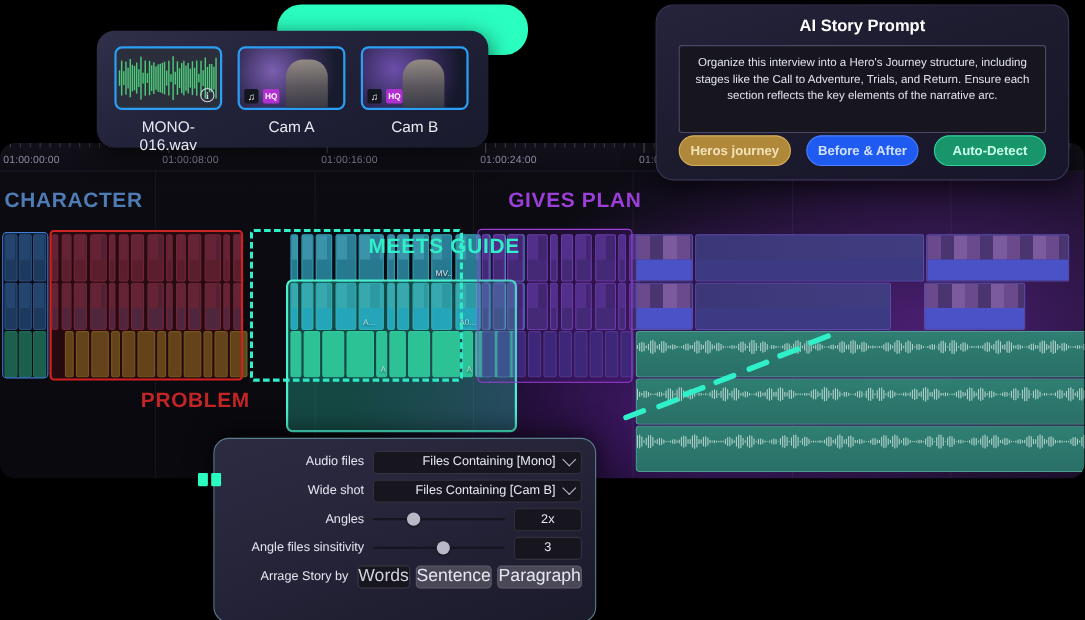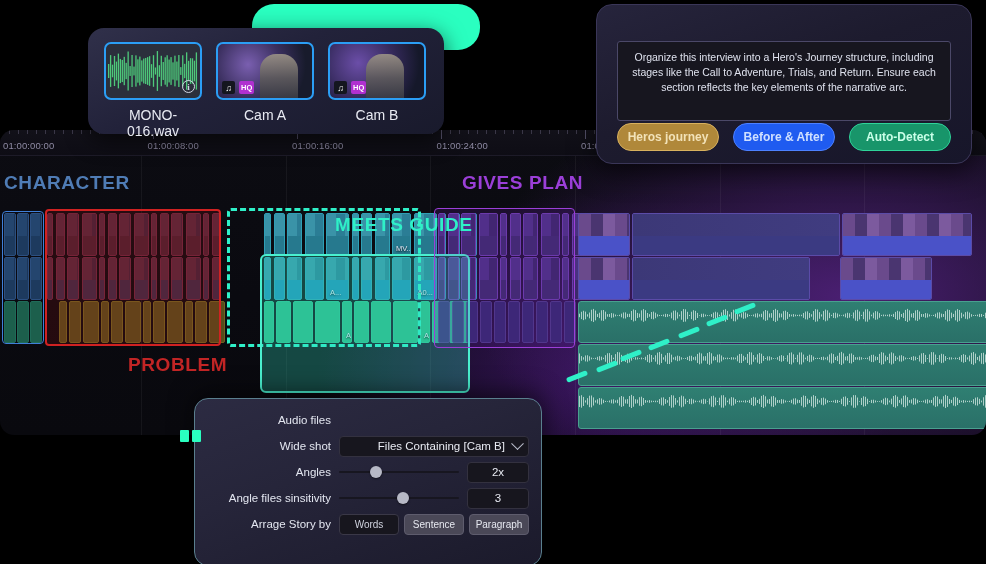--- a/index.html
+++ b/index.html
@@ -110,21 +110,21 @@
   .chev { width:9px; height:9px; border-right:1.6px solid #b9bccb; border-bottom:1.6px solid #b9bccb;
           transform:rotate(45deg) translate(-2px,-2px); }
   .slider { flex:1; height:21px; display:flex; align-items:center; position:relative; margin-right:8px;}
   .strack { position:absolute; left:0; right:0; height:2.5px; background:#171620; border-radius:2px;}
   .sthumb { position:absolute; width:12px; height:12px; border-radius:50%; background:#b7b9c6;
             box-shadow:0 1px 2px rgba(0,0,0,.5); }
   .snum { width:62px; height:21px; background:#17161e; border:1px solid #33313f; border-radius:4px;
           display:flex; align-items:center; justify-content:center; font-size:11.5px; color:#e8eaf2;}
   .segs { flex:1; display:flex; gap:5px; }
   .seg { flex:1; height:21px; border-radius:4px; display:flex; align-items:center; justify-content:center;
-         font-size:10px; }
+         font-size:16px; }
   .seg.on  { background:#17161e; border:1px solid #3a3847; color:#cfd2de; }
   .seg.off { background:#4a4857; border:1px solid #5e5c6d; color:#e6e8f0; }
 </style>
 </head>
 <body>
 
 <div id="stage">
 
   <div class="teal-blob"></div>
 
@@ -1581,34 +1581,39 @@
               <div class="badge note">♫</div>
               <div class="badge hq">HQ</div>
             </div>
           </div>
           <div class="cap">Cam B</div>
         </div>
       </div>
   </div>
 
   <div class="ai-panel">
+    <div class="ai-title">AI Story Prompt</div>
     <div class="ai-box">
       <div class="ai-text">Organize this interview into a Hero's Journey structure, including stages like the Call to Adventure, Trials, and Return. Ensure each section reflects the key elements of the narrative arc.</div>
     </div>
     <div class="ai-btns" id="ai-btns">
         <div class="pill gold">Heros journey</div>
         <div class="pill blue">Before &amp; After</div>
         <div class="pill green">Auto-Detect</div>
       </div>
   </div>
 
   <div class="settings">
     <div id="settings-rows">
         <div class="srow">
           <div class="slabel">Audio files</div>
+          <div class="sfield">
+            <span class="v">Files Containing [Mono]</span>
+            <span class="chev"></span>
+          </div>
         </div>
         <div class="srow">
           <div class="slabel">Wide shot</div>
           <div class="sfield">
             <span class="v">Files Containing [Cam B]</span>
             <span class="chev"></span>
           </div>
         </div>
         <div class="srow">
           <div class="slabel">Angles</div>

